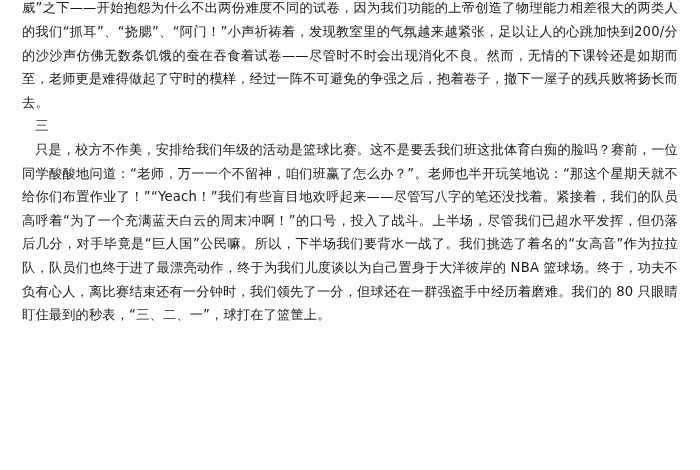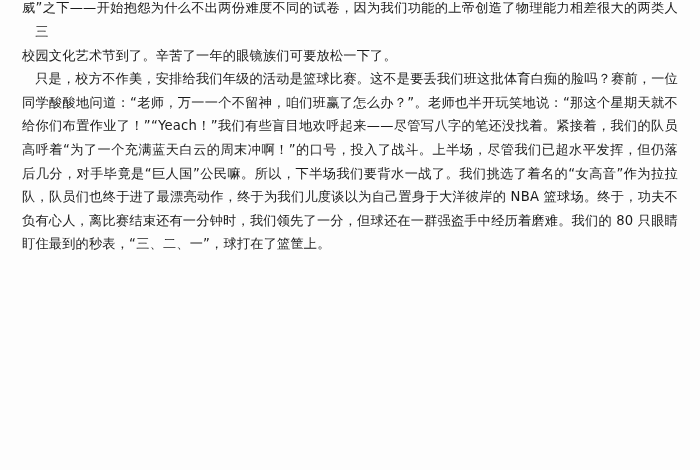--- a/index.html
+++ b/index.html
@@ -57,22 +57,22 @@
 </head>
 <body>
 
 <div class="page">
   <div class="doc-body">
 
     <div class="clip-top">
       <p>威”之下——开始抱怨为什么不出两份难度不同的试卷，因为我们功能的上帝创造了物理能力相差很大的两类人——男和女。一个个“焦耳”、“欧姆”弄</p>
     </div>
 
+    <p>的我们“抓耳”、“挠腮”、“阿门！”小声祈祷着，发现教室里的气氛越来越紧张，足以让人的心跳加快到200/分的沙沙声仿佛无数条饥饿的蚕在吞食着试卷——尽管时不时会出现消化不良。然而，无情的下课铃还是如期而至，老师更是难得做起了守时的模样，经过一阵不可避免的争强之后，抱着卷子，撤下一屋子的残兵败将扬长而去。</p>
 
 
     <p class="section">三</p>
 
-    <p>校园文化艺术节到了。辛苦了一年的眼镜族们可要放松一下了。</p>
 
     <p class="indent clip-bottom-wrap">只是，校方不作美，安排给我们年级的活动是篮球比赛。这不是要丢我们班这批体育白痴的脸吗？赛前，一位同学酸酸地问道：“老师，万一一个不留神，咱们班赢了怎么办？”。老师也半开玩笑地说：“那这个星期天就不给你们布置作业了！”“Yeach！”我们有些盲目地欢呼起来——尽管写八字的笔还没找着。紧接着，我们的队员高呼着“为了一个充满蓝天白云的周末冲啊！”的口号，投入了战斗。上半场，尽管我们已超水平发挥，但仍落后几分，对手毕竟是“巨人国”公民嘛。所以，下半场我们要背水一战了。我们挑选了着名的“女高音”作为拉拉队，队员们也终于进了最漂亮动作，终于为我们儿度谈以为自己置身于大洋彼岸的 NBA 篮球场。终于，功夫不负有心人，离比赛结束还有一分钟时，我们领先了一分，但球还在一群强盗手中经历着磨难。我们的 80 只眼睛盯住最到的秒表，“三、二、一”，球打在了篮筐上。</p>
 
   </div>
 </div>
 
 </body></html>

